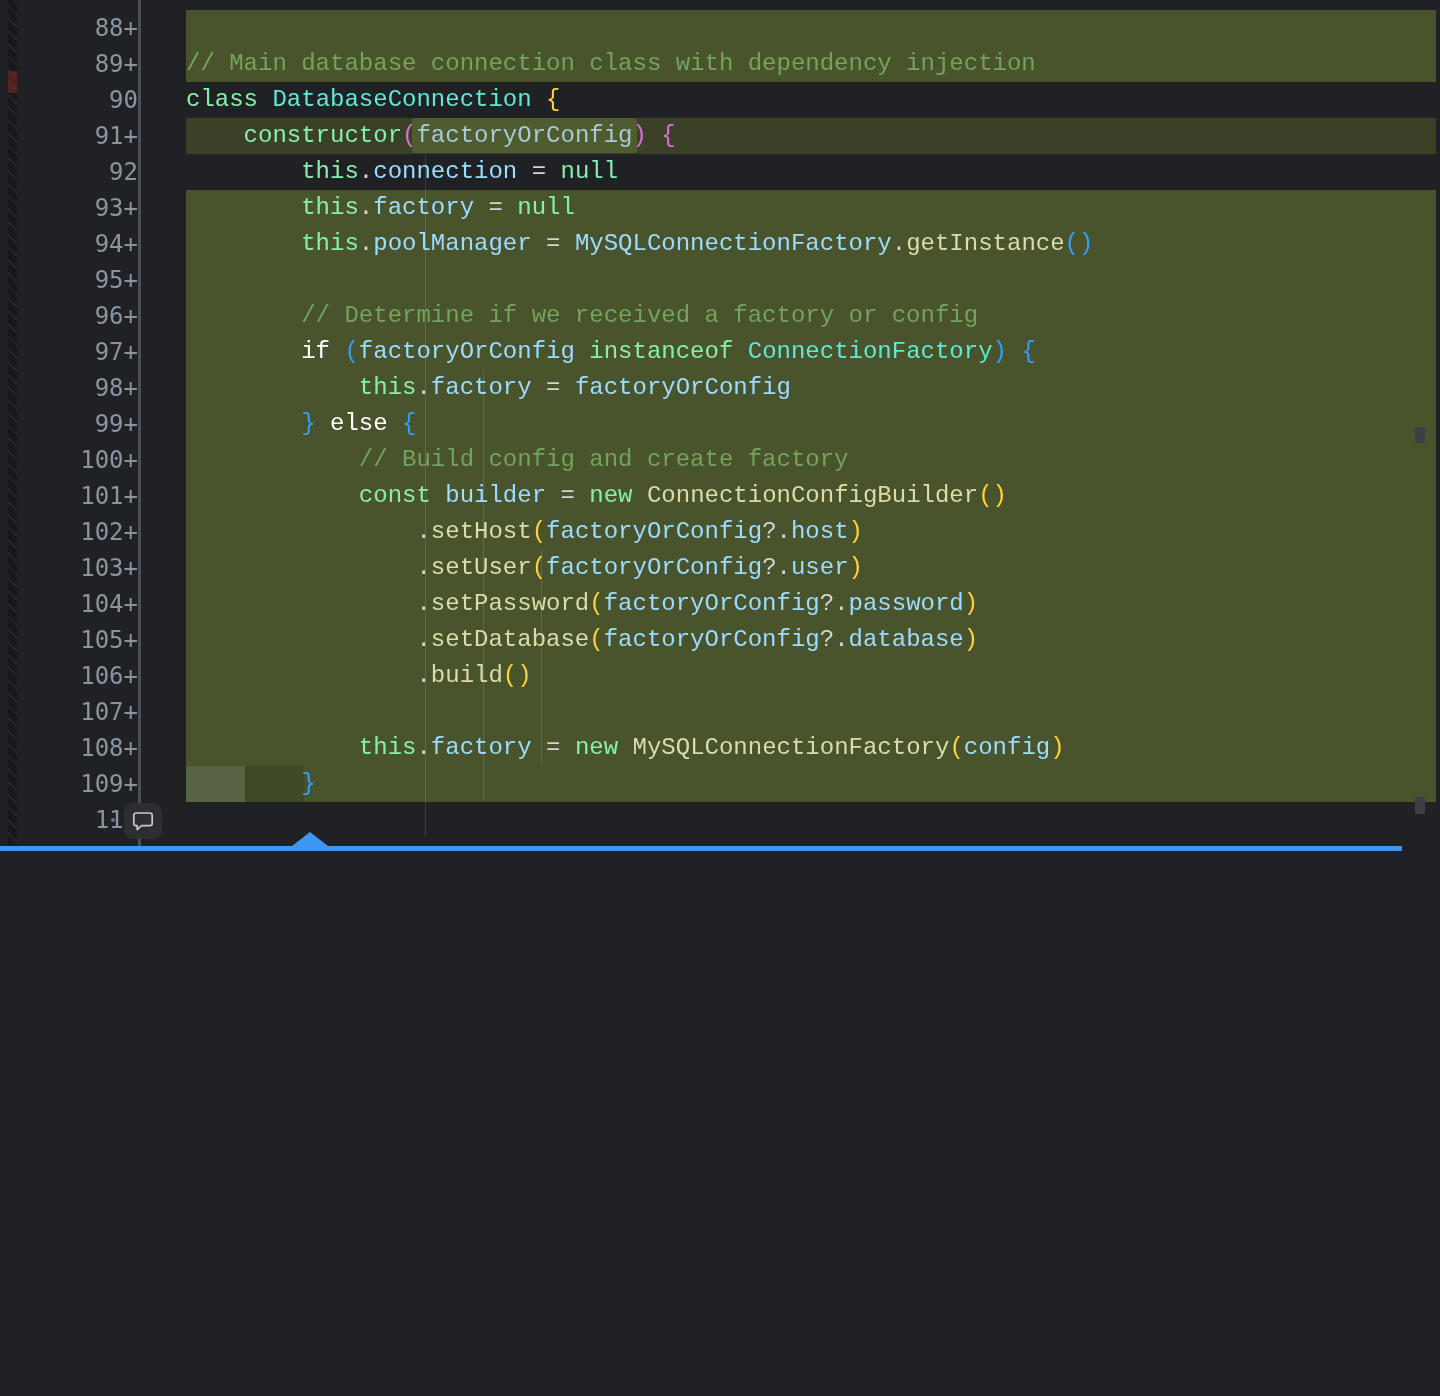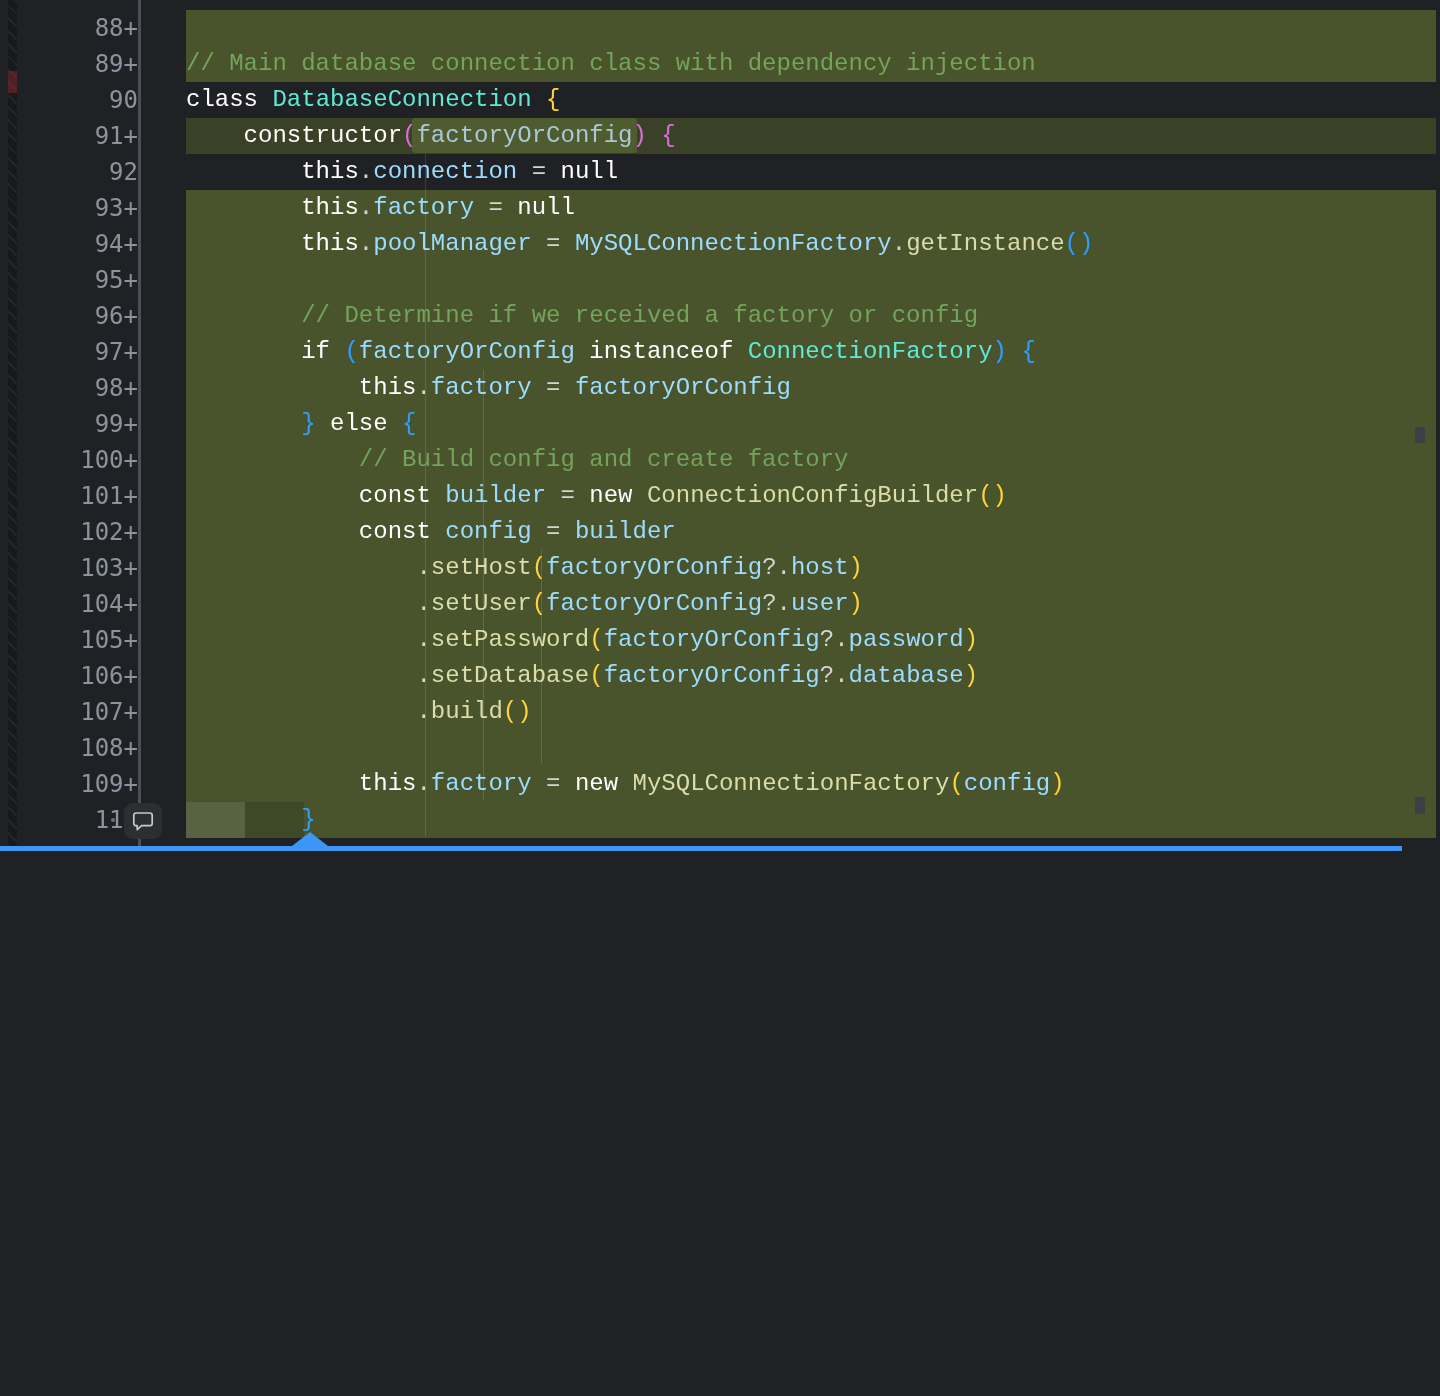--- a/index.html
+++ b/index.html
@@ -21,21 +21,21 @@
 
   #code-lines{position:absolute;left:178px;top:10px;width:1250px;}
   .crow{position:relative;height:36px;line-height:36px;white-space:pre;
     font-family:Liberation Mono, monospace;font-size:24px;color:#d4d4d4;}
   .crow.add{background:#49542d;}
   .crow.dim{background:#3a4126;}
   .crow.sel{background:#49542d;}
   .crow.sel .ov1{position:absolute;left:0;top:0;width:59px;height:36px;background:#586344;}
   .crow.sel .ov2{position:absolute;left:59px;top:0;width:59px;height:36px;background:#3e4927;}
   .seg{position:relative;}
-  .seg.kw{color:#ffffff;}
+  .seg.kw{color:#86efac;}
   .seg.ctl{color:#ffffff;}
   .seg.var{color:#9cdcfe;}
   .seg.cls{color:#5eead4;}
   .seg.fn{color:#dcdcaa;}
   .seg.cmt{color:#74a35c;}
   .seg.b1{color:#ffd13b;}
   .seg.b2{color:#d670d6;}
   .seg.b3{color:#2f9fff;}
   .seg.pl{color:#d4d4d4;}
   .seg.hl{color:#aac9d8;background:#4f5c2f;box-shadow:0 0 0 4px #4f5c2f;border-radius:1px;}
@@ -102,21 +102,20 @@
         <div class="crow ctx"><span class="seg pl">        </span><span class="seg kw">this</span><span class="seg pl">.</span><span class="seg var">connection</span><span class="seg pl"> = </span><span class="seg kw">null</span></div>
         <div class="crow add"><span class="seg pl">        </span><span class="seg kw">this</span><span class="seg pl">.</span><span class="seg var">factory</span><span class="seg pl"> = </span><span class="seg kw">null</span></div>
         <div class="crow add"><span class="seg pl">        </span><span class="seg kw">this</span><span class="seg pl">.</span><span class="seg var">poolManager</span><span class="seg pl"> = </span><span class="seg var">MySQLConnectionFactory</span><span class="seg pl">.</span><span class="seg fn">getInstance</span><span class="seg b3">()</span></div>
         <div class="crow add"></div>
         <div class="crow add"><span class="seg cmt">        // Determine if we received a factory or config</span></div>
         <div class="crow add"><span class="seg pl">        </span><span class="seg ctl">if </span><span class="seg b3">(</span><span class="seg var">factoryOrConfig</span><span class="seg pl"> </span><span class="seg kw">instanceof</span><span class="seg pl"> </span><span class="seg cls">ConnectionFactory</span><span class="seg b3">)</span><span class="seg pl"> </span><span class="seg b3">{</span></div>
         <div class="crow add"><span class="seg pl">            </span><span class="seg kw">this</span><span class="seg pl">.</span><span class="seg var">factory</span><span class="seg pl"> = </span><span class="seg var">factoryOrConfig</span></div>
         <div class="crow add"><span class="seg pl">        </span><span class="seg b3">}</span><span class="seg pl"> </span><span class="seg ctl">else</span><span class="seg pl"> </span><span class="seg b3">{</span></div>
         <div class="crow add"><span class="seg cmt">            // Build config and create factory</span></div>
         <div class="crow add"><span class="seg pl">            </span><span class="seg kw">const</span><span class="seg pl"> </span><span class="seg var">builder</span><span class="seg pl"> = </span><span class="seg kw">new</span><span class="seg pl"> </span><span class="seg fn">ConnectionConfigBuilder</span><span class="seg b1">()</span></div>
-        <div class="crow add"><span class="seg pl">            </span><span class="seg kw">const</span><span class="seg pl"> </span><span class="seg var">config</span><span class="seg pl"> = </span><span class="seg var">builder</span></div>
         <div class="crow add"><span class="seg pl">                .</span><span class="seg fn">setHost</span><span class="seg b1">(</span><span class="seg var">factoryOrConfig</span><span class="seg pl">?.</span><span class="seg var">host</span><span class="seg b1">)</span></div>
         <div class="crow add"><span class="seg pl">                .</span><span class="seg fn">setUser</span><span class="seg b1">(</span><span class="seg var">factoryOrConfig</span><span class="seg pl">?.</span><span class="seg var">user</span><span class="seg b1">)</span></div>
         <div class="crow add"><span class="seg pl">                .</span><span class="seg fn">setPassword</span><span class="seg b1">(</span><span class="seg var">factoryOrConfig</span><span class="seg pl">?.</span><span class="seg var">password</span><span class="seg b1">)</span></div>
         <div class="crow add"><span class="seg pl">                .</span><span class="seg fn">setDatabase</span><span class="seg b1">(</span><span class="seg var">factoryOrConfig</span><span class="seg pl">?.</span><span class="seg var">database</span><span class="seg b1">)</span></div>
         <div class="crow add"><span class="seg pl">                .</span><span class="seg fn">build</span><span class="seg b1">()</span></div>
         <div class="crow add"></div>
         <div class="crow add"><span class="seg pl">            </span><span class="seg kw">this</span><span class="seg pl">.</span><span class="seg var">factory</span><span class="seg pl"> = </span><span class="seg kw">new</span><span class="seg pl"> </span><span class="seg fn">MySQLConnectionFactory</span><span class="seg b1">(</span><span class="seg var">config</span><span class="seg b1">)</span></div>
         <div class="crow sel"><i class="ov1"></i><i class="ov2"></i><span class="seg pl">        </span><span class="seg b3">}</span></div>
       </div>
 

